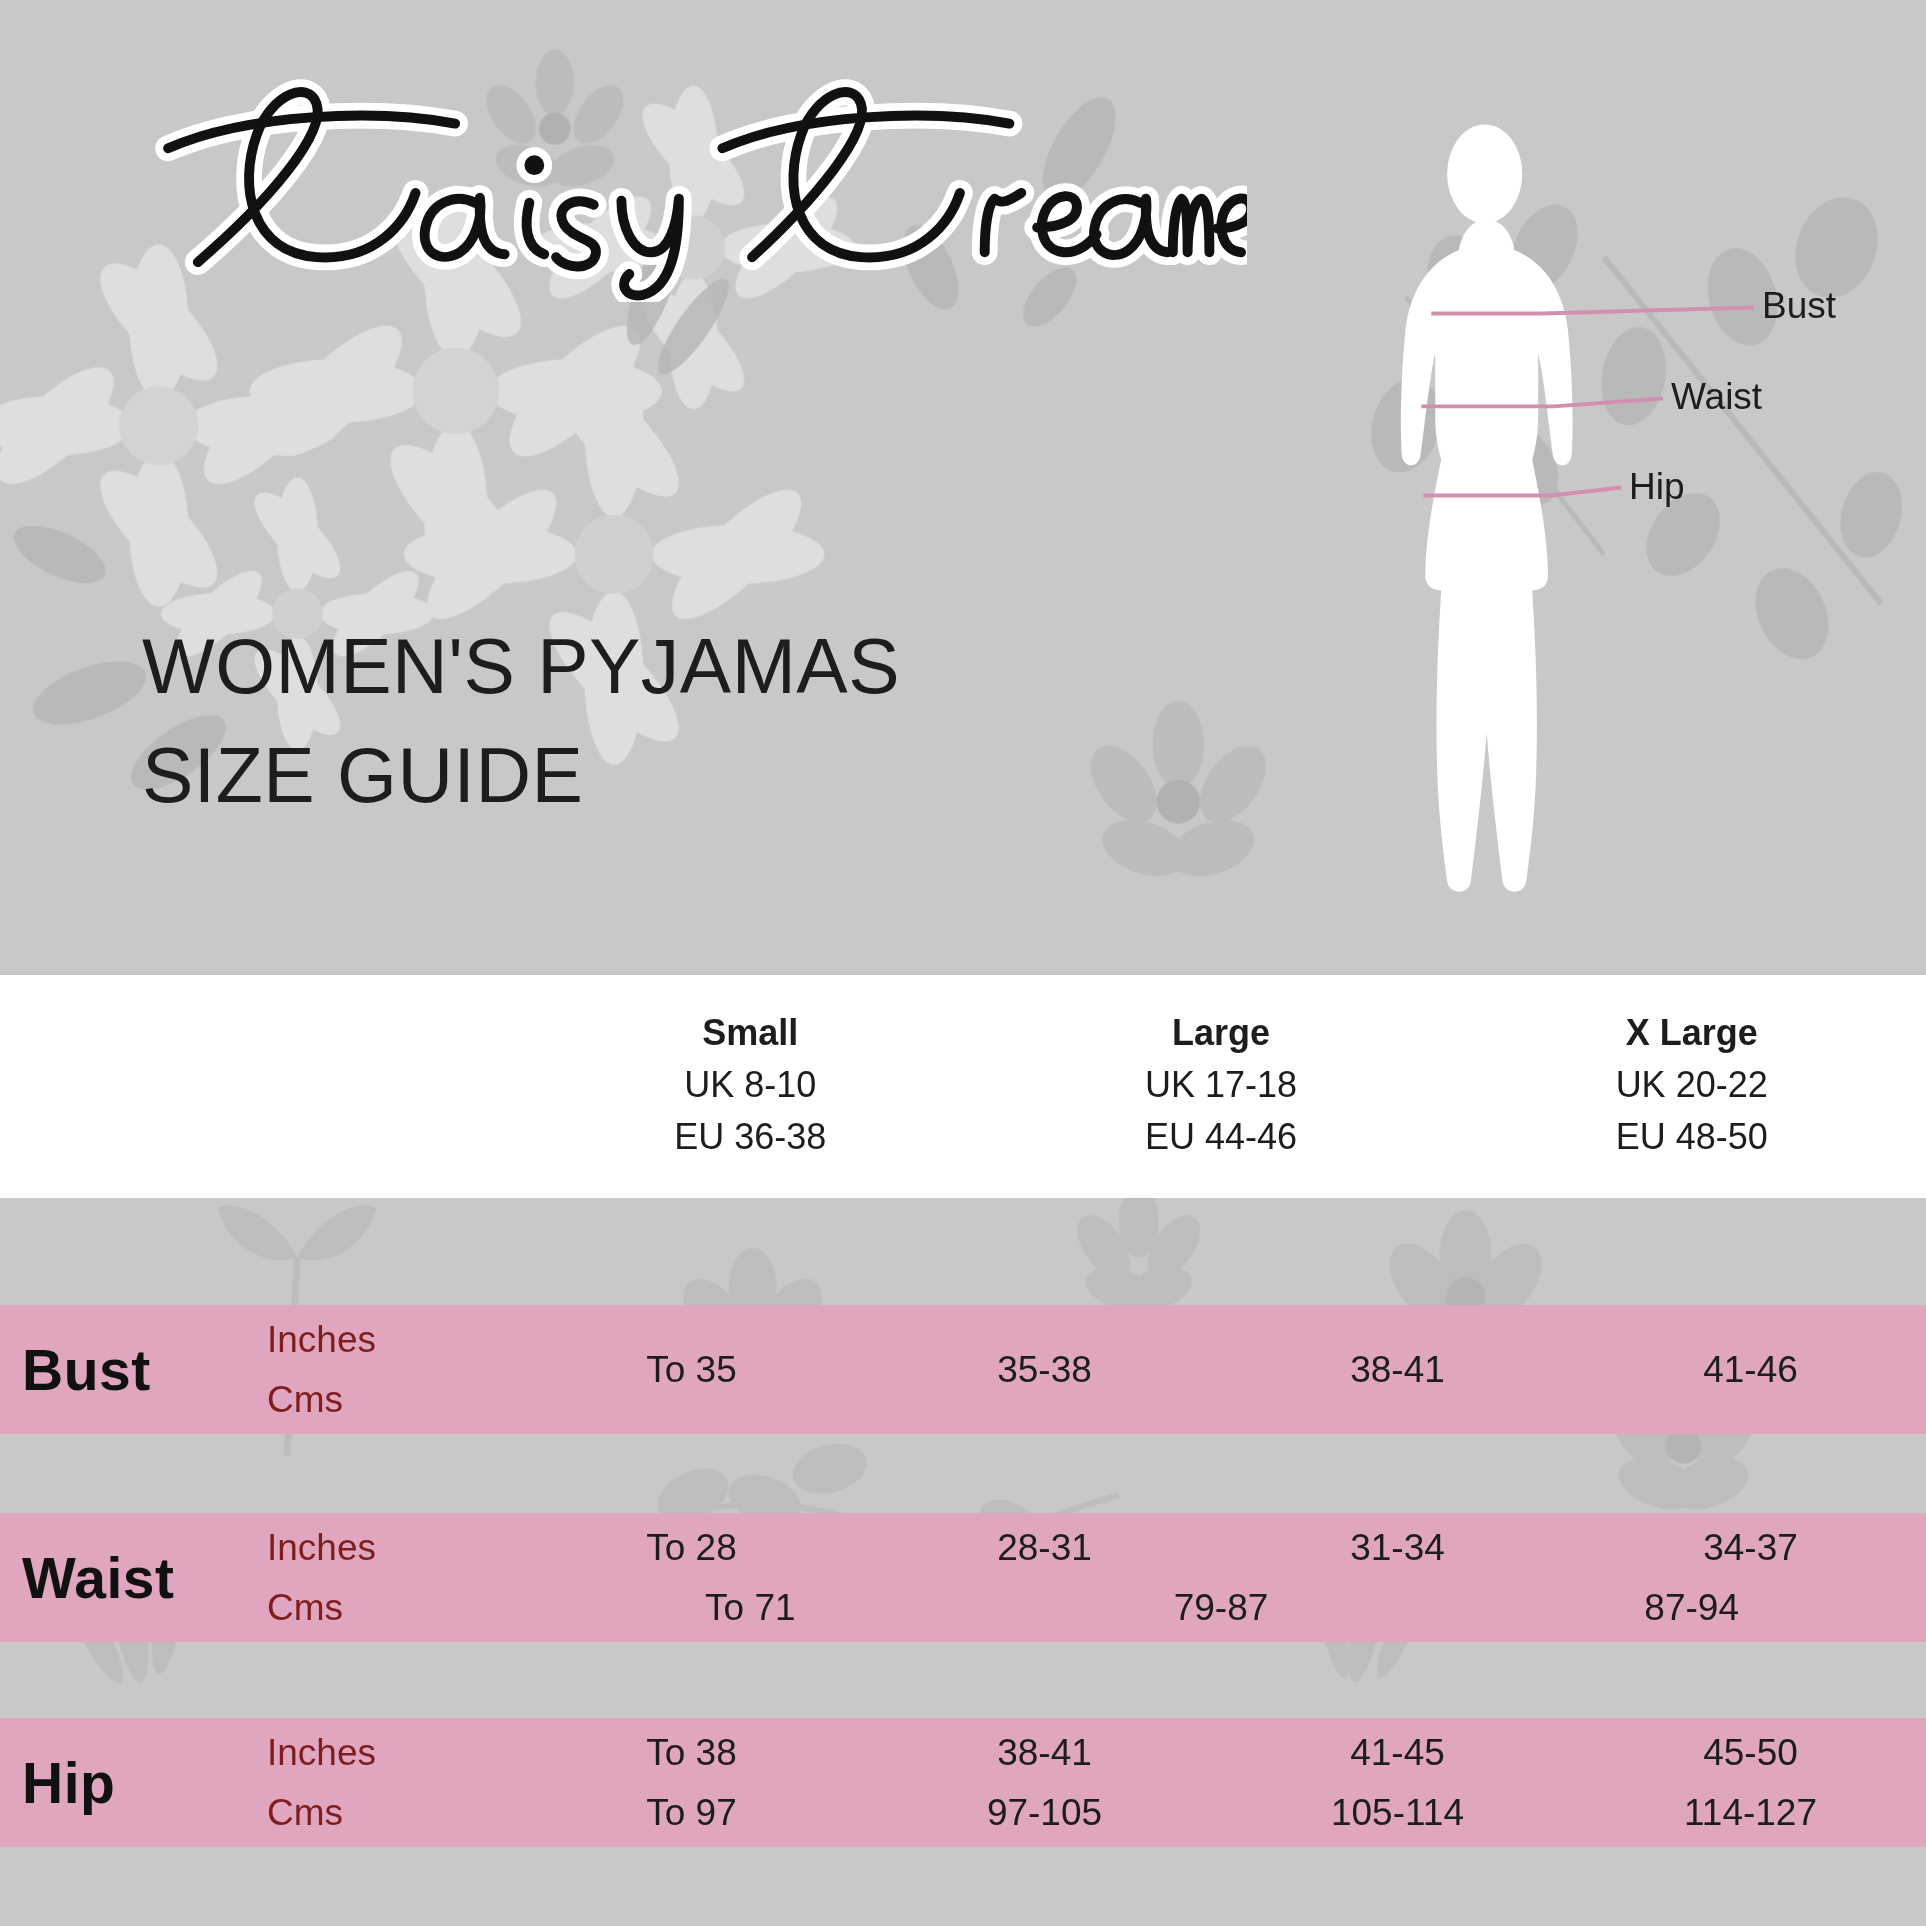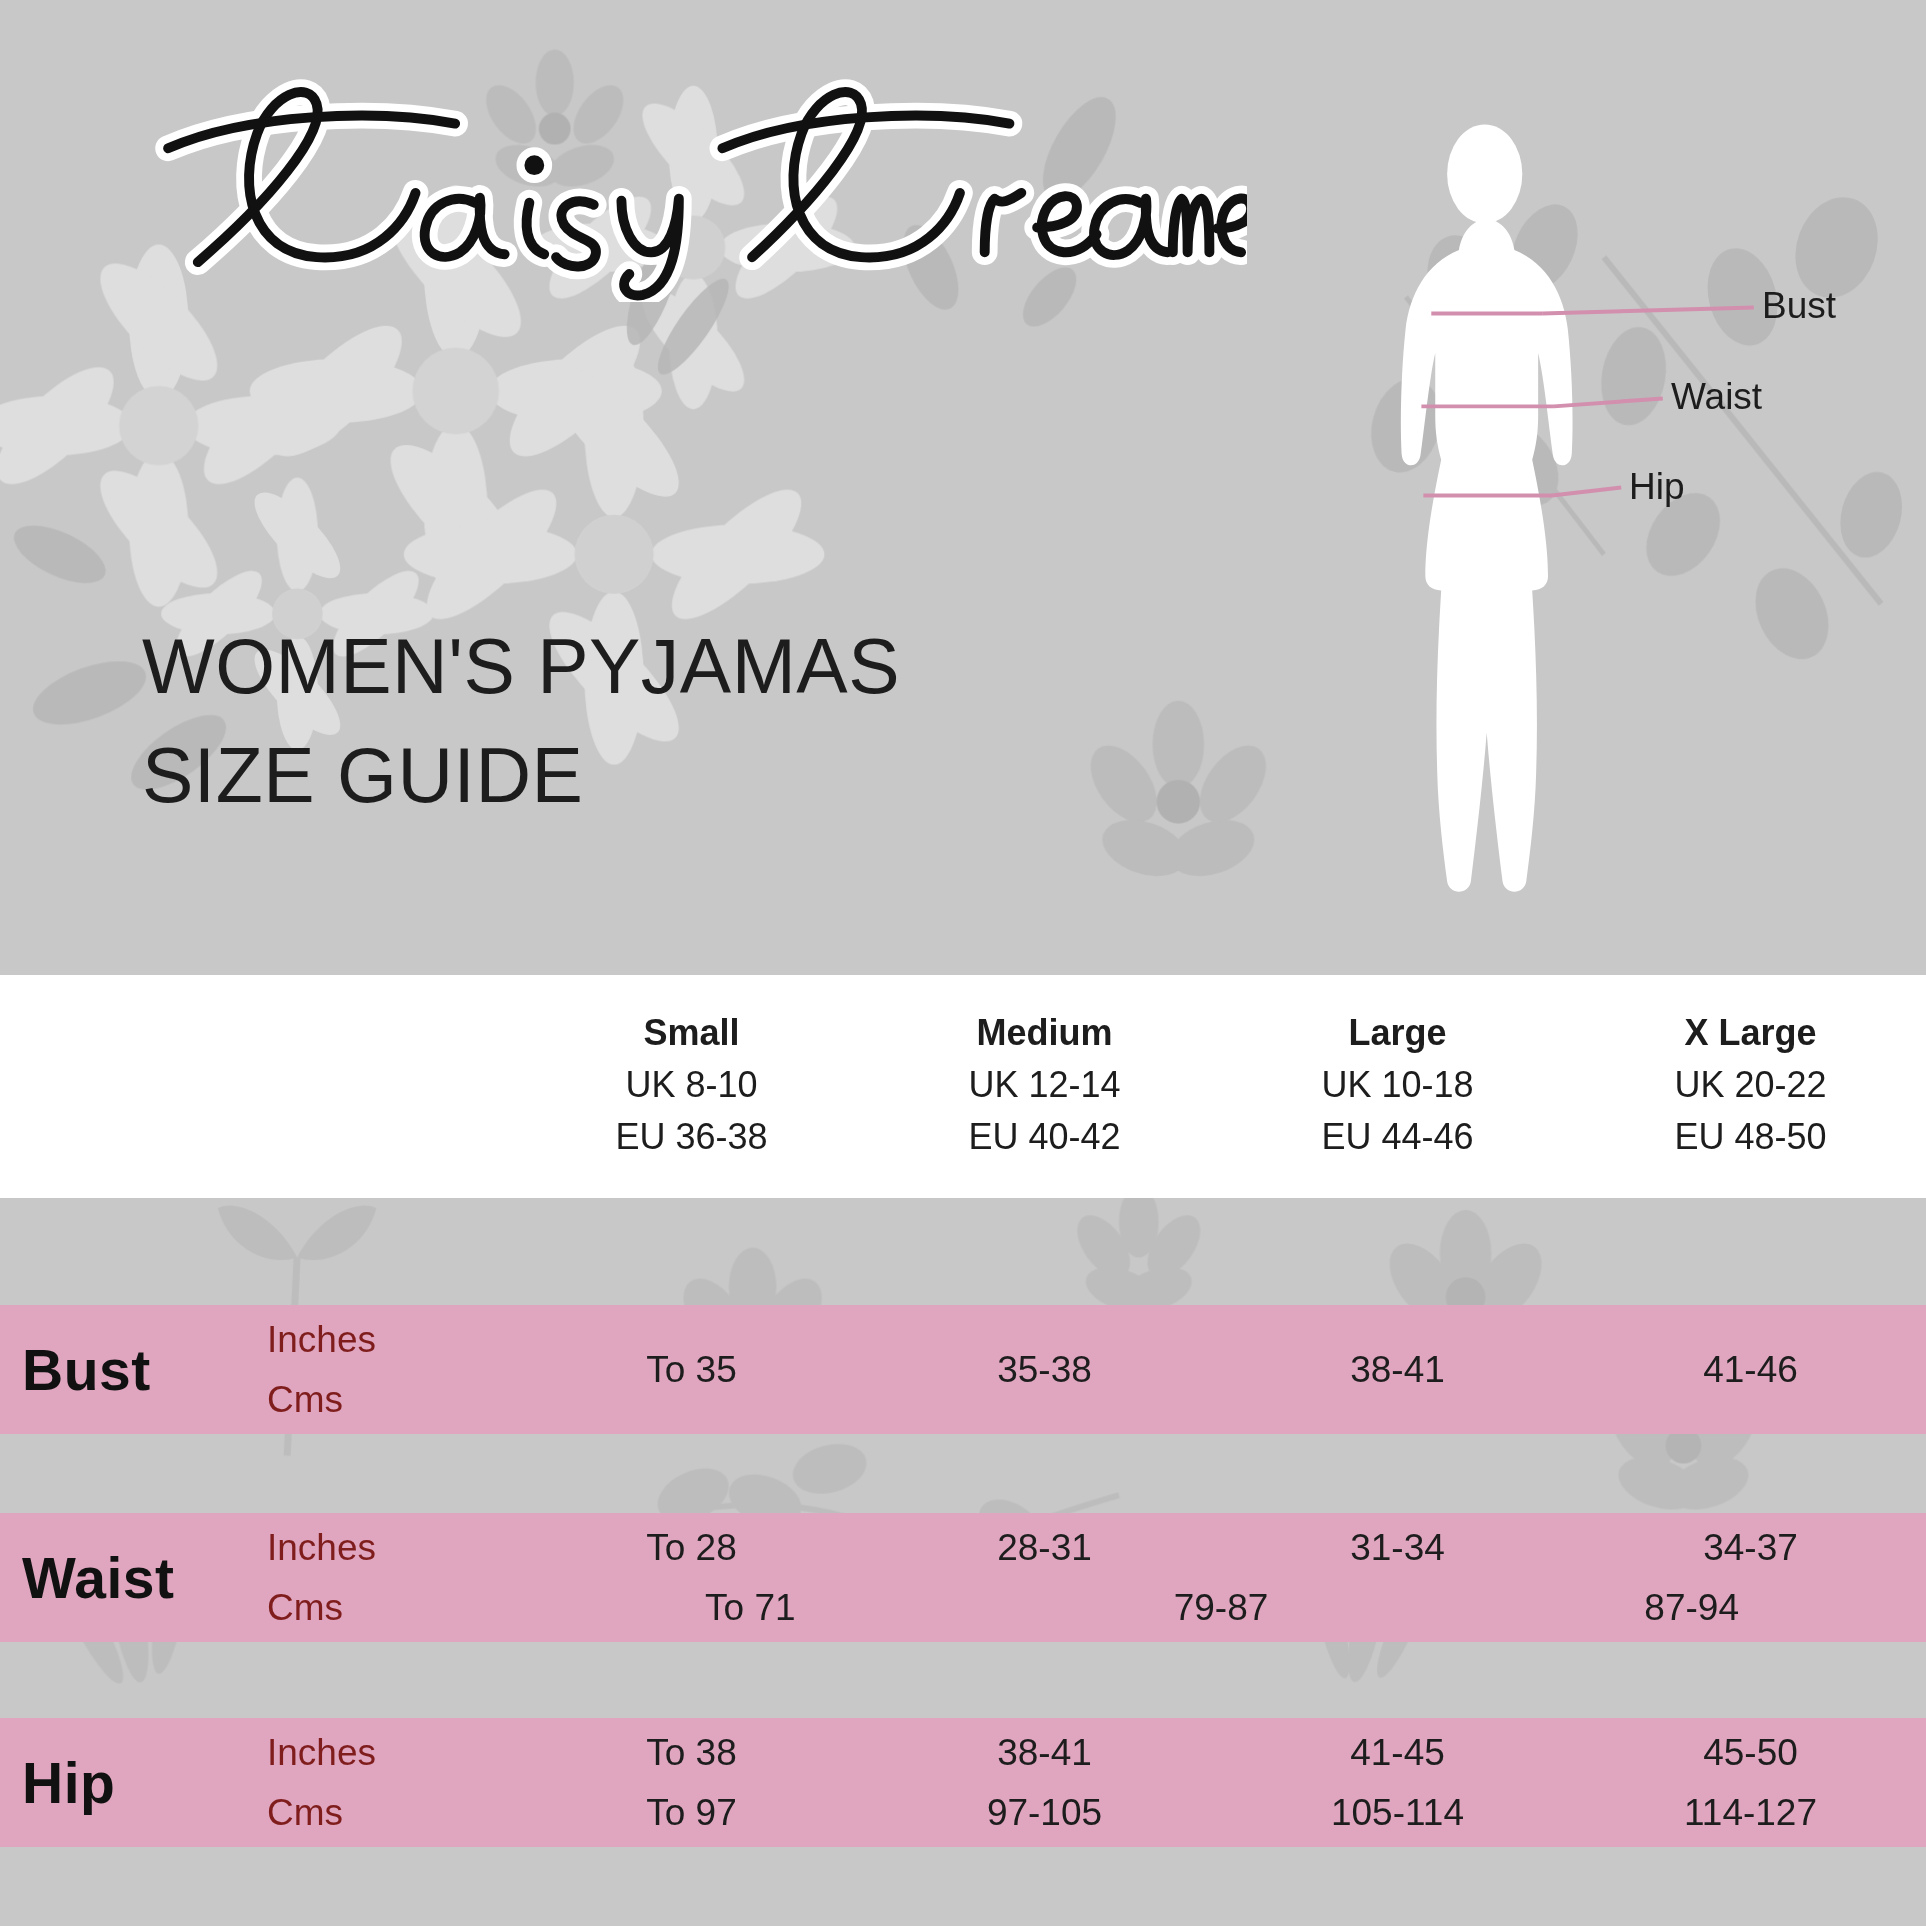--- a/index.html
+++ b/index.html
@@ -331,27 +331,22 @@
   </div>
 
   <div class="sizes-header">
     <div class="sizes-label-cell"></div>
     <div class="size-col">
       <div class="size-name">Small</div>
       <div>UK 8-10</div>
       <div>EU 36-38</div>
     </div>
     <div class="size-col">
-      <div class="size-name">Medium</div>
-      <div>UK 12-14</div>
-      <div>EU 40-42</div>
-    </div>
-    <div class="size-col">
       <div class="size-name">Large</div>
-      <div>UK 10-18</div>
+      <div>UK 17-18</div>
       <div>EU 44-46</div>
     </div>
     <div class="size-col">
       <div class="size-name">X Large</div>
       <div>UK 20-22</div>
       <div>EU 48-50</div>
     </div>
   </div>
 
   <svg class="floral" style="left:0; top:1198px; width:1927px; height:729px;" viewBox="0 0 1946 736">

